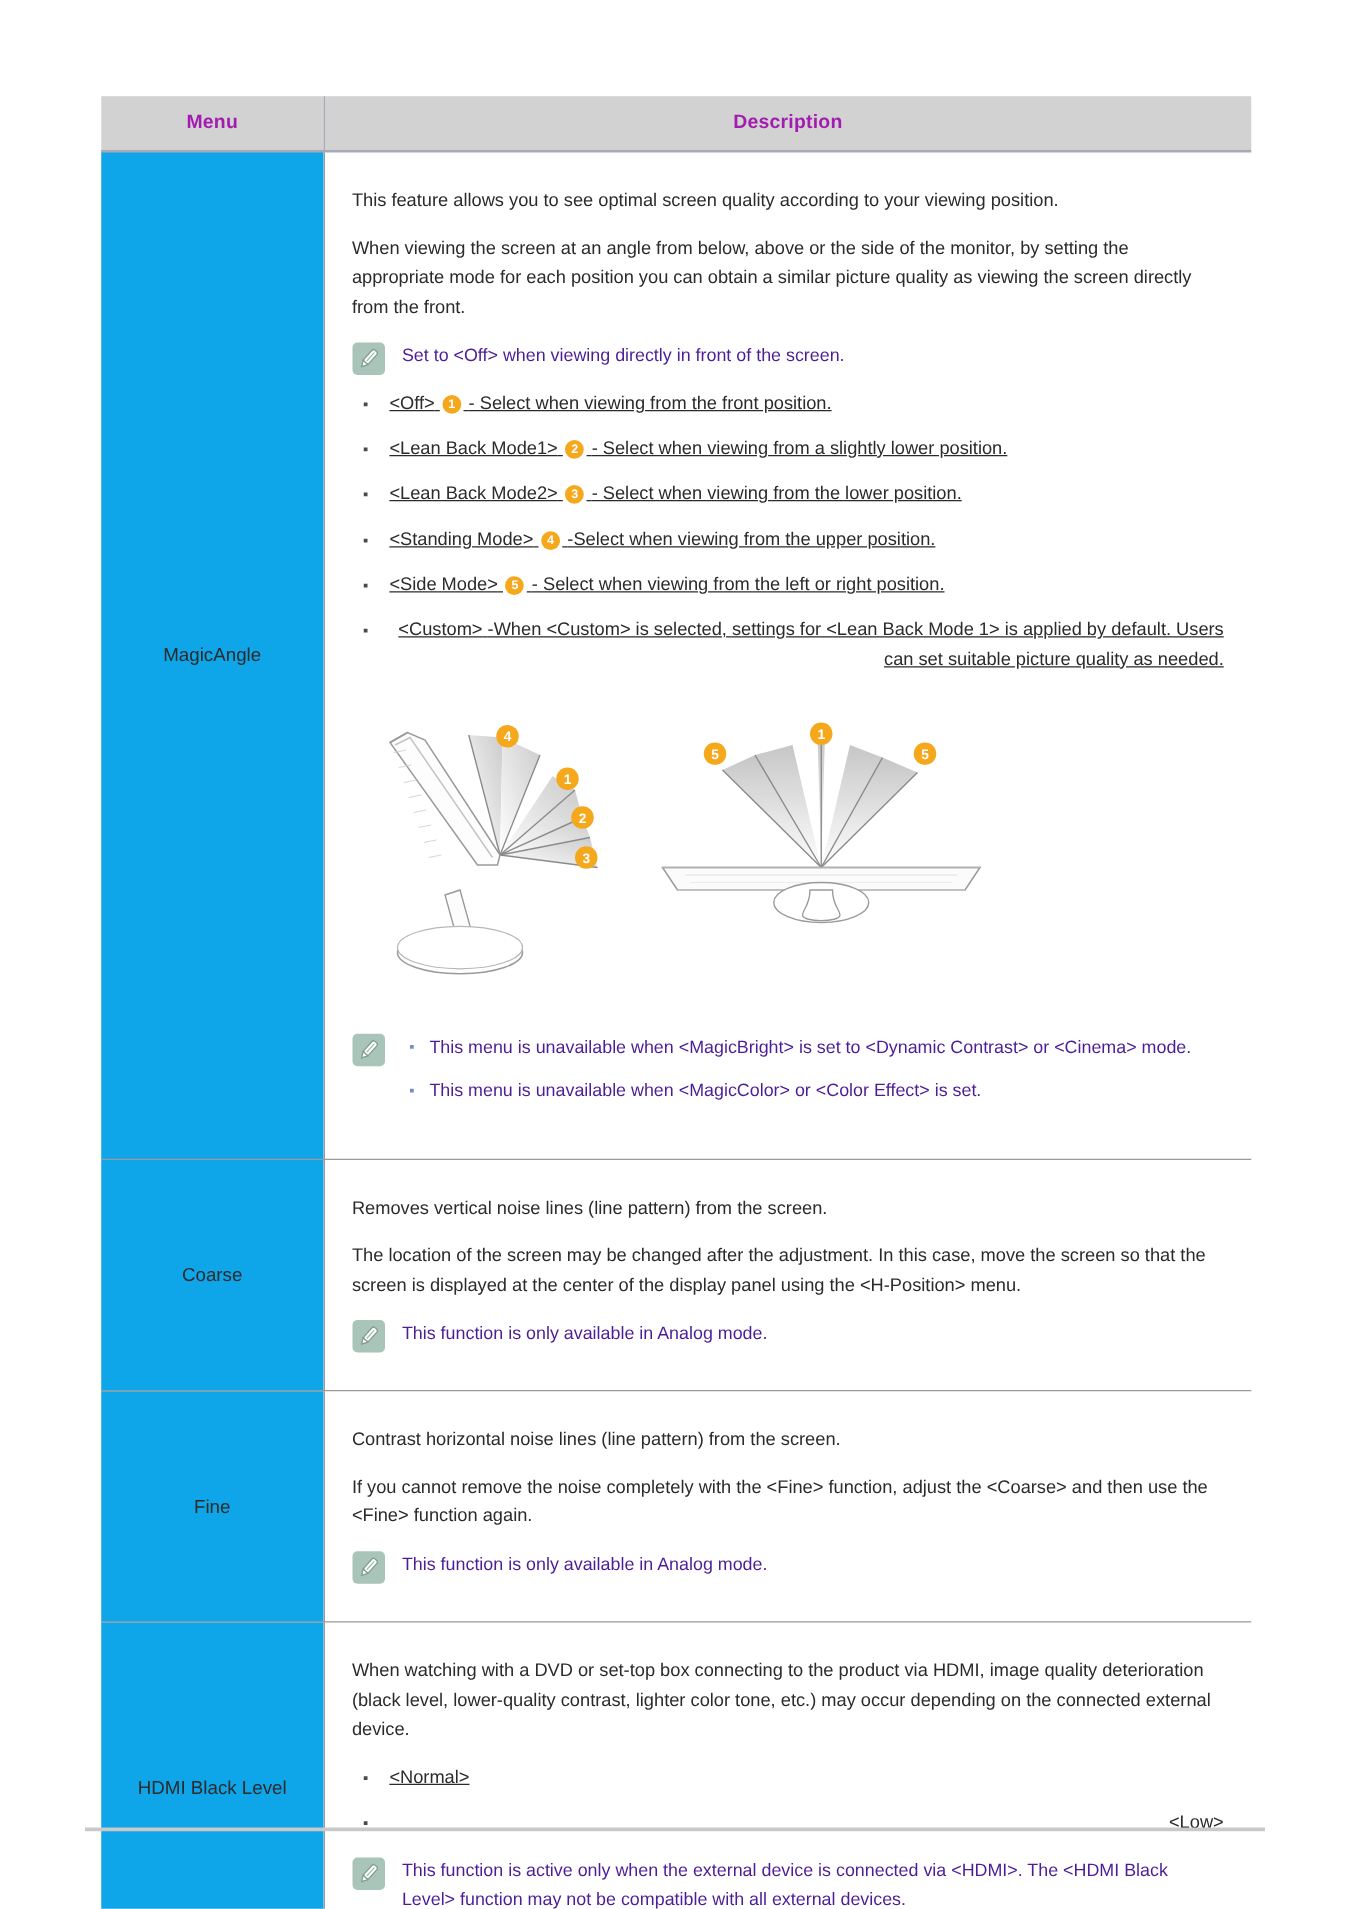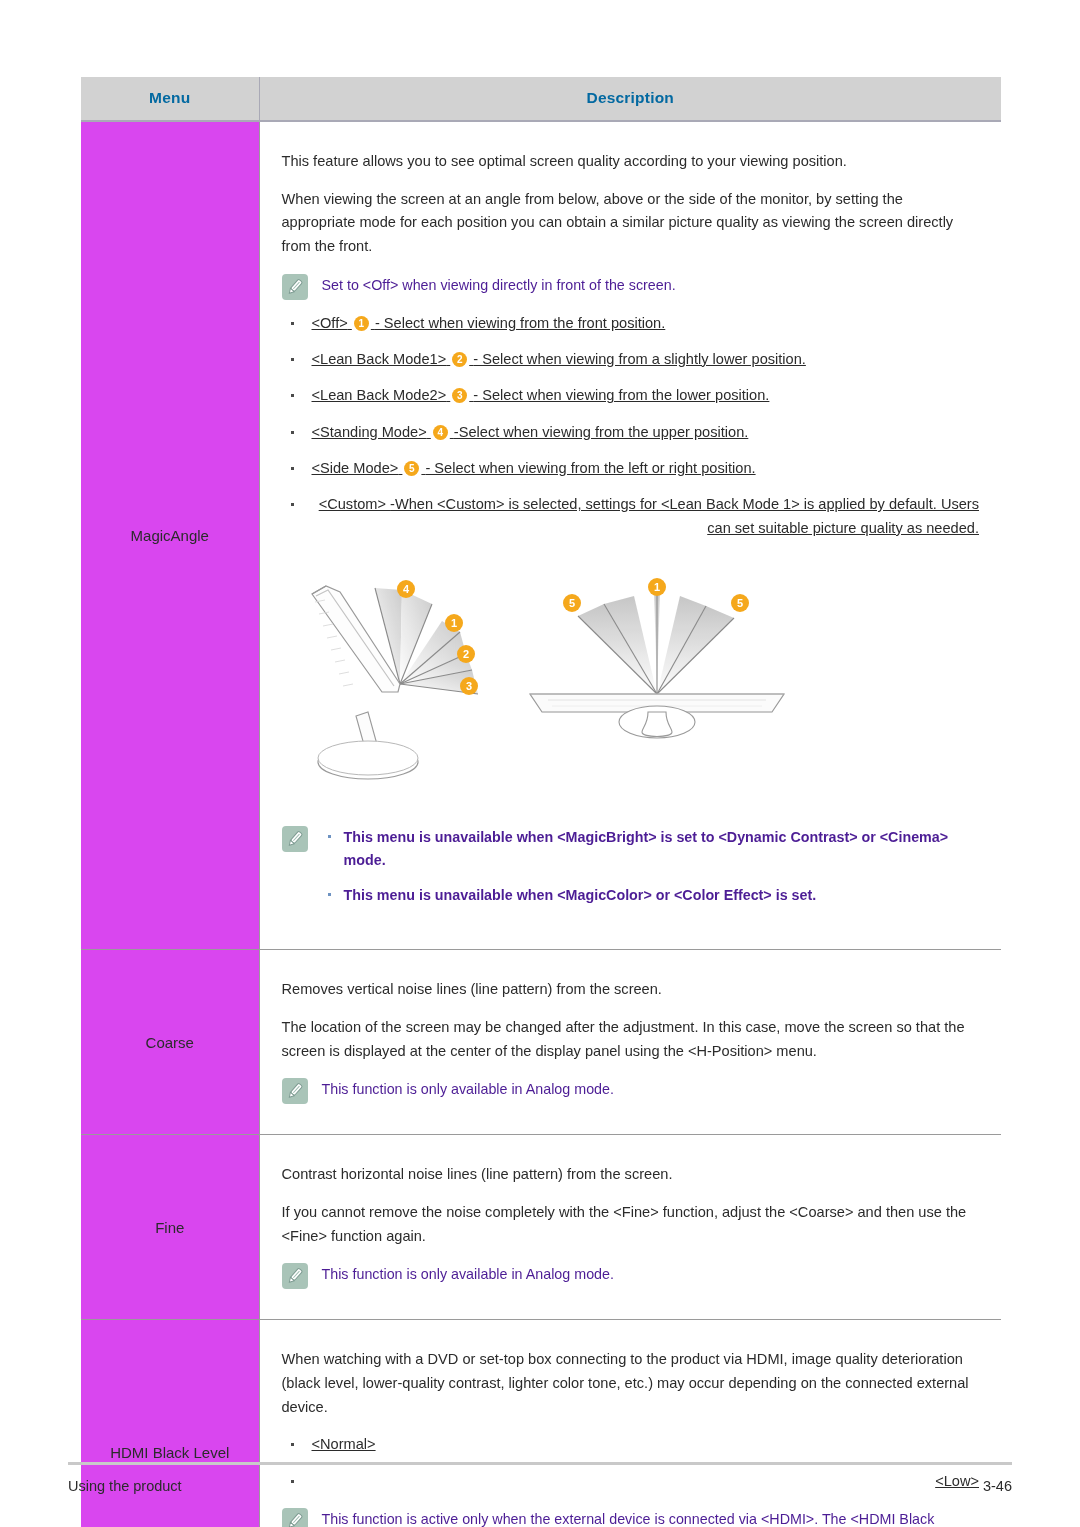--- a/index.html
+++ b/index.html
@@ -31,40 +31,40 @@
     top: 77px;
     width: 920px;
     border-collapse: collapse;
     table-layout: fixed;
   }
   .spec-table col.c-menu { width: 178px; }
   .spec-table col.c-desc { width: 742px; }
 
   .spec-table thead th {
     background: #d2d2d2;
-    color: #0369a1;
+    color: #a21caf;
     font-size: 15.5px;
     font-weight: bold;
     text-align: center;
     padding: 12px 0 13px 0;
     border-bottom: 2px solid #a9a9b6;
     letter-spacing: .2px;
   }
   .spec-table thead th.th-menu {
     border-right: 1px solid #a9a9b6;
   }
 
   .spec-table td {
     vertical-align: top;
     border-bottom: 1px solid #9a9a9a;
   }
   .spec-table tr:last-child td { border-bottom: 6px solid #d946ef; }
 
   td.menu-cell {
-    background: #d946ef;
+    background: #0ea5e9;
     text-align: center;
     vertical-align: middle;
     font-size: 15px;
     color: #2b2b2b;
     border-right: 1px solid #9a9a9a;
     padding: 0 6px;
   }
   td.desc-cell {
     background: #ffffff;
     padding: 14px 22px 18px 22px;
@@ -95,21 +95,21 @@
     position: relative;
     margin-top: 1px;
   }
   .note .note-icon svg { display: block; }
   .note .note-body {
     font-size: 14.3px;
     line-height: 1.62;
     color: #4c1d95;
     padding-top: 1px;
   }
-  .note.note-bullets .note-body ul { margin: 0; padding: 0; list-style: none; font-weight: bold; }
+  .note.note-bullets .note-body ul { margin: 0; padding: 0; list-style: none; }
   .note.note-bullets .note-body li {
     position: relative;
     padding-left: 22px;
     margin-bottom: 12px;
   }
   .note.note-bullets .note-body li:last-child { margin-bottom: 12px; }
   .note.note-bullets .note-body li:before {
     content: "";
     position: absolute;
     left: 6px;
@@ -434,19 +434,15 @@
             <div class="note-body">This function is active only when the external device is connected via &lt;HDMI&gt;. The &lt;HDMI Black Level&gt; function may not be compatible with all external devices.</div>
           </div>
         </td>
       </tr>
 
     </tbody>
   </table>
 
   <div class="footer">
     <div class="rule"></div>
-    <div class="frow">
-      <span>Using the product</span>
-      <span>3-46</span>
-    </div>
   </div>
 
 </div>
 
 </body></html>

